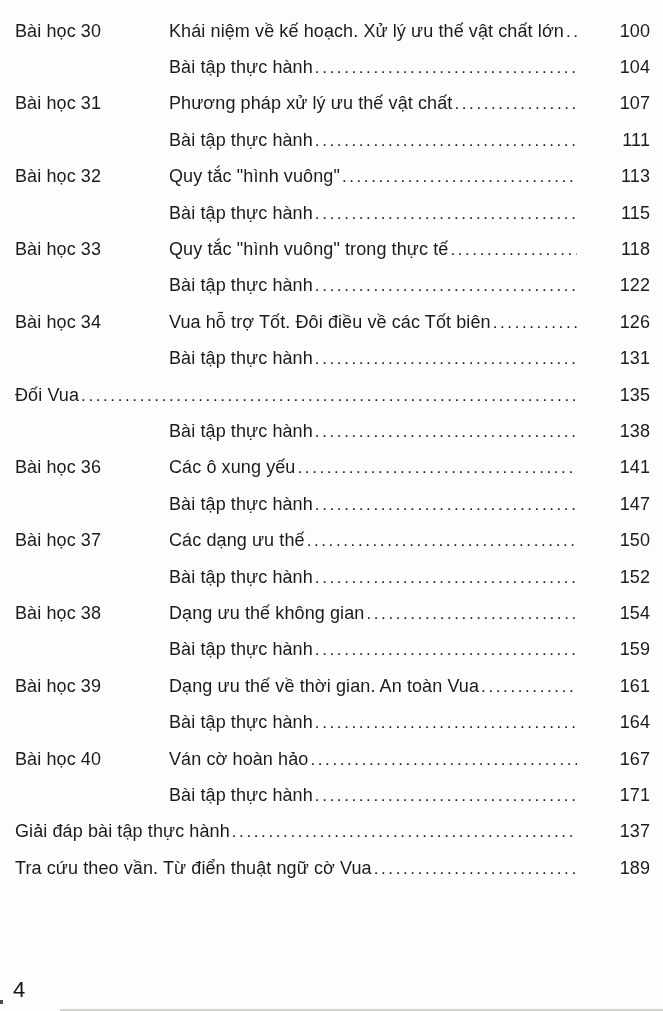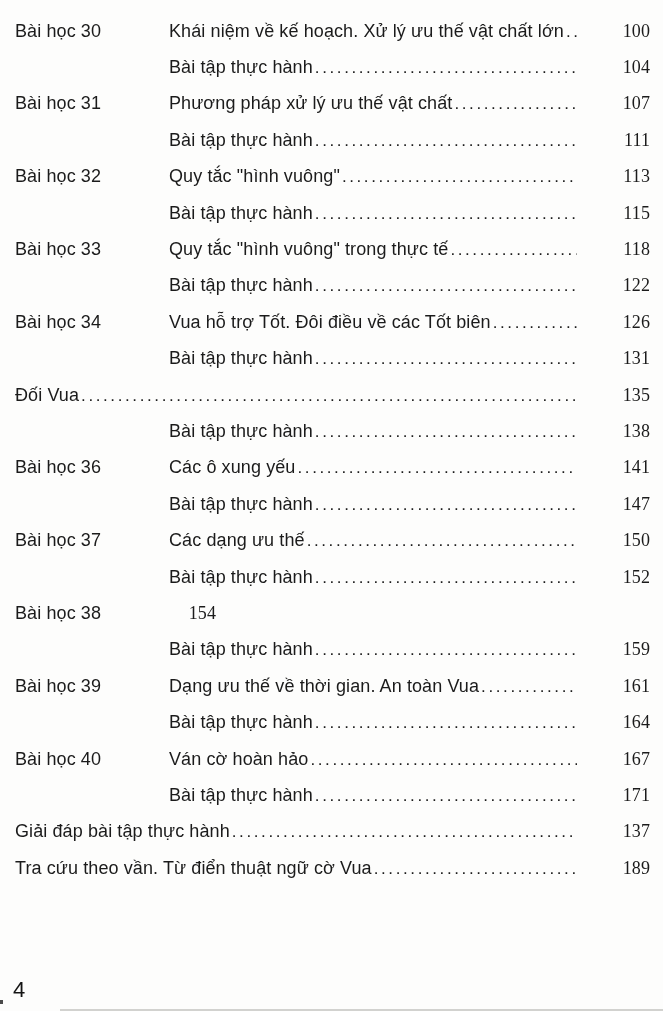--- a/index.html
+++ b/index.html
@@ -55,21 +55,20 @@
     letter-spacing: 2.6px;
     font-size: 17px;
     color: #1b1b1b;
   }
   .page-num {
     flex: none;
     width: 40px;
     margin-left: 7px;
     text-align: right;
     font-size: 18px;
-    font-family: Liberation Serif, serif;
   }
   .folio {
     position: absolute;
     left: 13px;
     top: 979px;
     font-size: 22px;
     line-height: 1;
     color: #141414;
   }
   .scan-speck {
@@ -232,20 +231,24 @@
     <span class="col-label"></span>
     <span class="entry">
       <span class="entry-title">Bài tập thực hành</span>
       <span class="leader"></span>
     </span>
     <span class="page-num">152</span>
   </div>
 
   <div class="toc-row row-lesson">
     <span class="col-label">Bài học 38</span>
+    <span class="entry">
+      <span class="entry-title">Dạng ưu thế không gian </span>
+      <span class="leader"></span>
+    </span>
     <span class="page-num">154</span>
   </div>
 
   <div class="toc-row row-sub">
     <span class="col-label"></span>
     <span class="entry">
       <span class="entry-title">Bài tập thực hành</span>
       <span class="leader"></span>
     </span>
     <span class="page-num">159</span>

